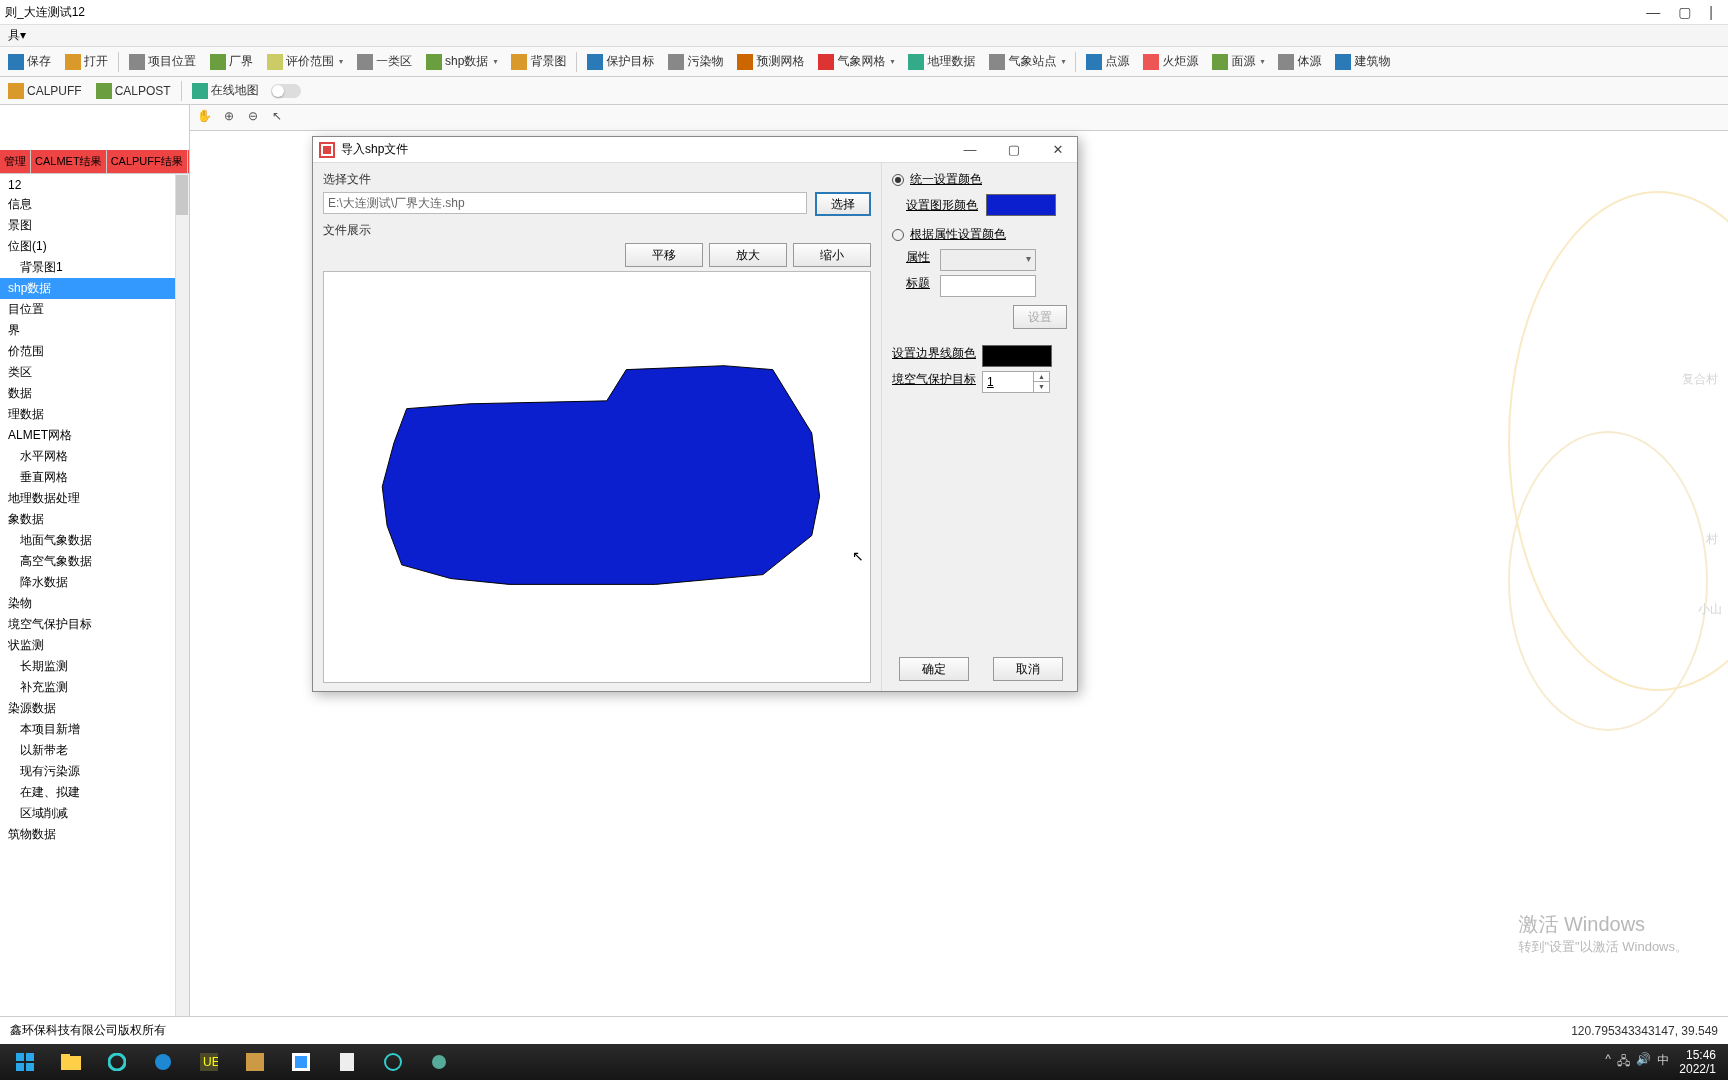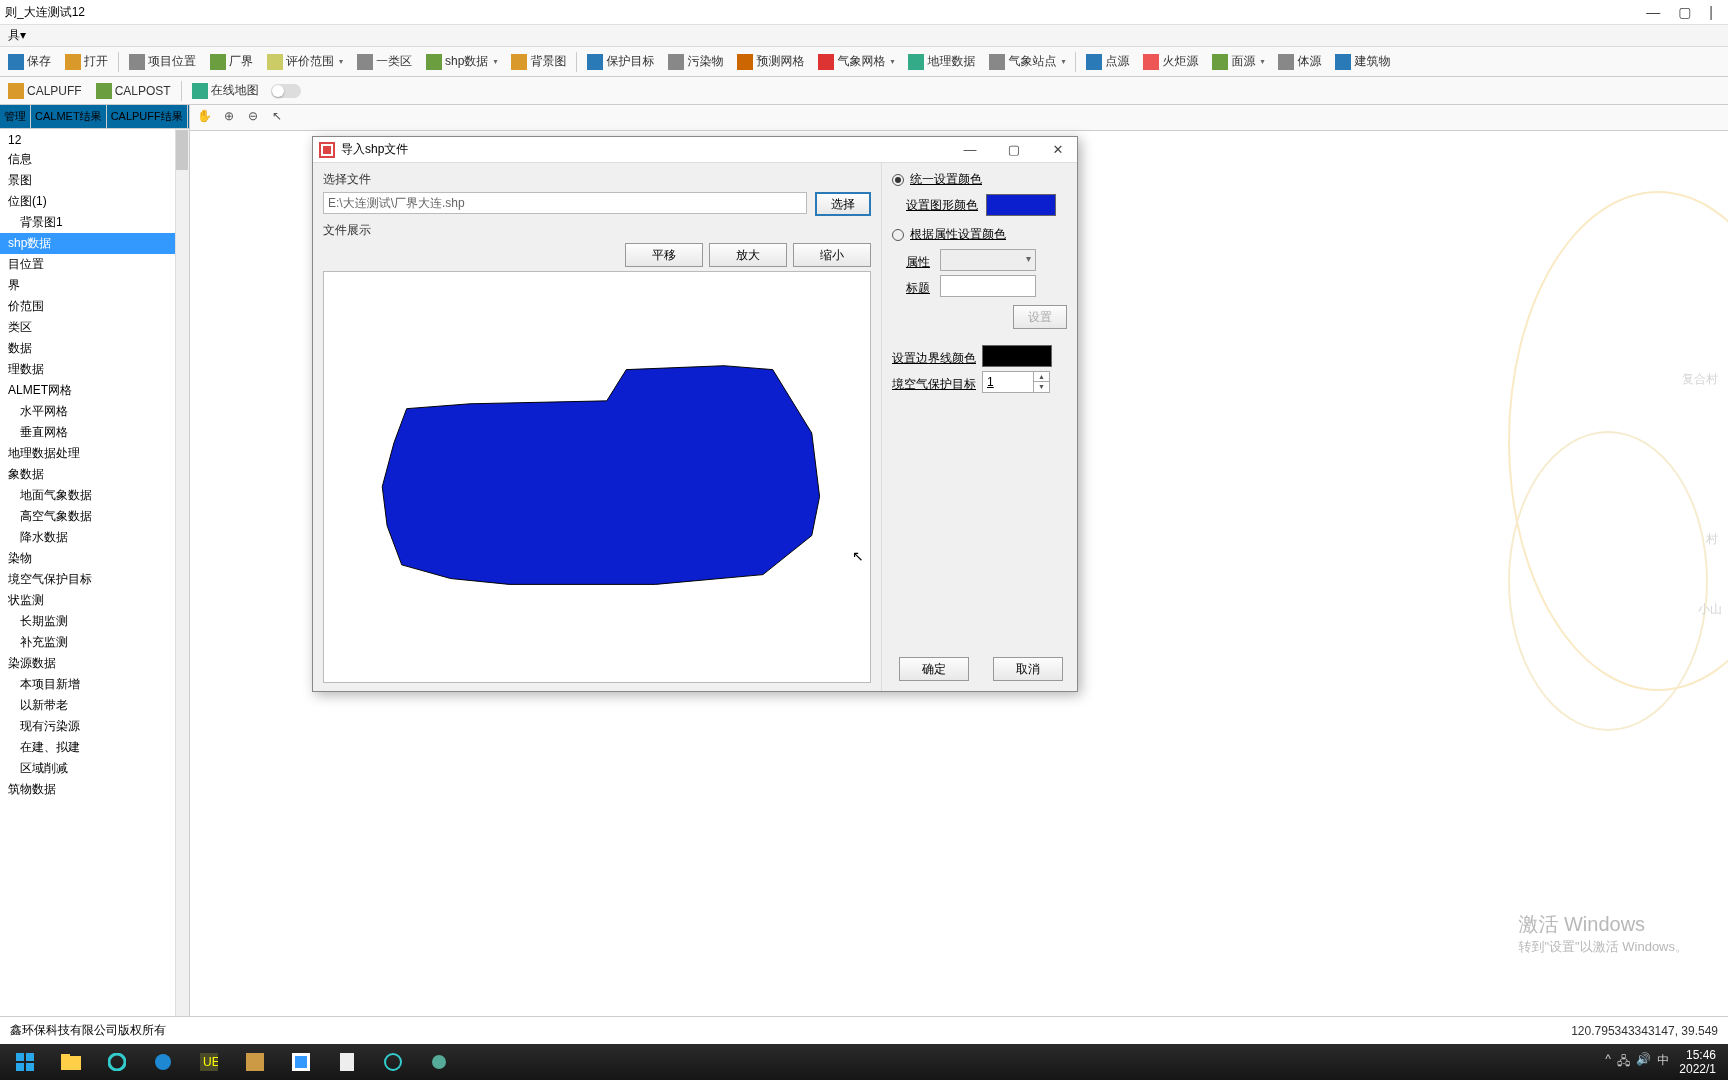--- a/index.html
+++ b/index.html
@@ -18,21 +18,21 @@
 .tool-icon { width: 16px; height: 16px; display: inline-block; }
 .tool-sep { width: 1px; height: 20px; background: #ccc; margin: 0 2px; }
 .dropdown-arrow { font-size: 8px; color: #666; margin-left: 2px; }
 
 .toggle-switch { width: 30px; height: 14px; background: #ddd; border-radius: 7px; position: relative; margin-left: 4px; }
 .toggle-switch::after { content:''; position: absolute; left: 1px; top: 1px; width: 12px; height: 12px; background: #fff; border-radius: 50%; box-shadow: 0 1px 2px rgba(0,0,0,0.3); }
 
 .main-area { display: flex; height: calc(100% - 25px - 22px - 30px - 28px - 28px - 36px); background: #fff; }
 
 .left-panel { width: 190px; background: #fff; border-right: 1px solid #ccc; display: flex; flex-direction: column; overflow: hidden; }
-.left-tabs { display: flex; border-bottom: 1px solid #ccc; background: #0369a1; }
+.left-tabs { display: flex; border-bottom: 1px solid #ccc; background: #ef4444; margin-top: 45px; }
 .left-tab { padding: 4px 4px; font-size: 11px; border-right: 1px solid #ccc; cursor: pointer; }
 .tree-area { flex: 1; overflow-y: auto; padding: 2px 0; position: relative; }
 .tree-scroll { position: absolute; right: 0; top: 0; width: 14px; height: 100%; background: #f0f0f0; border-left: 1px solid #ddd; }
 .tree-scroll-thumb { position: absolute; right: 1px; top: 1px; width: 12px; height: 40px; background: #c8c8c8; }
 .tree-item { padding: 2px 4px 2px 8px; cursor: pointer; white-space: nowrap; }
 .tree-item.indent1 { padding-left: 20px; }
 .tree-item.selected { background: #3399ff; color: #fff; }
 
 .center-area { flex: 1; display: flex; flex-direction: column; background: #fff; position: relative; }
 .center-tabs { display: flex; background: #f5f5f5; border-bottom: 1px solid #ccc; }
@@ -65,21 +65,21 @@
 .preview-canvas { flex: 1; background: #fff; border: 1px solid #bbb; position: relative; overflow: hidden; }
 .shape-poly { fill: #0c1fcf; stroke: #000; stroke-width: 1; }
 
 .cursor-arrow { position: absolute; left: 528px; top: 276px; font-size: 14px; color: #000; }
 
 .color-opt { display: flex; align-items: center; gap: 6px; margin-bottom: 6px; }
 .radio { width: 12px; height: 12px; border: 1px solid #555; border-radius: 50%; display: inline-block; position: relative; }
 .radio.checked::after { content:''; position: absolute; left: 2px; top: 2px; width: 6px; height: 6px; background: #333; border-radius: 50%; }
 .color-row { display: flex; align-items: center; gap: 8px; margin: 4px 0 10px 14px; }
 .color-swatch { width: 70px; height: 22px; border: 1px solid #666; }
-.prop-row { display: flex; align-items: flex-end; gap: 6px; margin: 4px 0 4px 14px; }
+.prop-row { display: flex; align-items: flex-start; gap: 6px; margin: 4px 0 4px 14px; }
 .prop-input { width: 96px; height: 22px; border: 1px solid #aaa; background: #fff; }
 .prop-combo { width: 96px; height: 22px; border: 1px solid #aaa; background: #eee; position: relative; }
 .prop-combo::after { content:'▾'; position: absolute; right: 4px; top: 3px; font-size: 10px; color: #666; }
 .set-btn-row { text-align: right; margin: 8px 0 16px 0; }
 
 .spinner { width: 68px; height: 22px; border: 1px solid #aaa; background: #fff; display: flex; align-items: center; position: relative; }
 .spinner input { border: none; width: 50px; padding: 0 4px; outline: none; }
 .spinner-btns { position: absolute; right: 0; top: 0; width: 16px; height: 100%; border-left: 1px solid #aaa; }
 .spinner-btns div { height: 50%; font-size: 7px; text-align: center; line-height: 10px; color: #555; }
 .spinner-btns div:first-child { border-bottom: 1px solid #aaa; }

